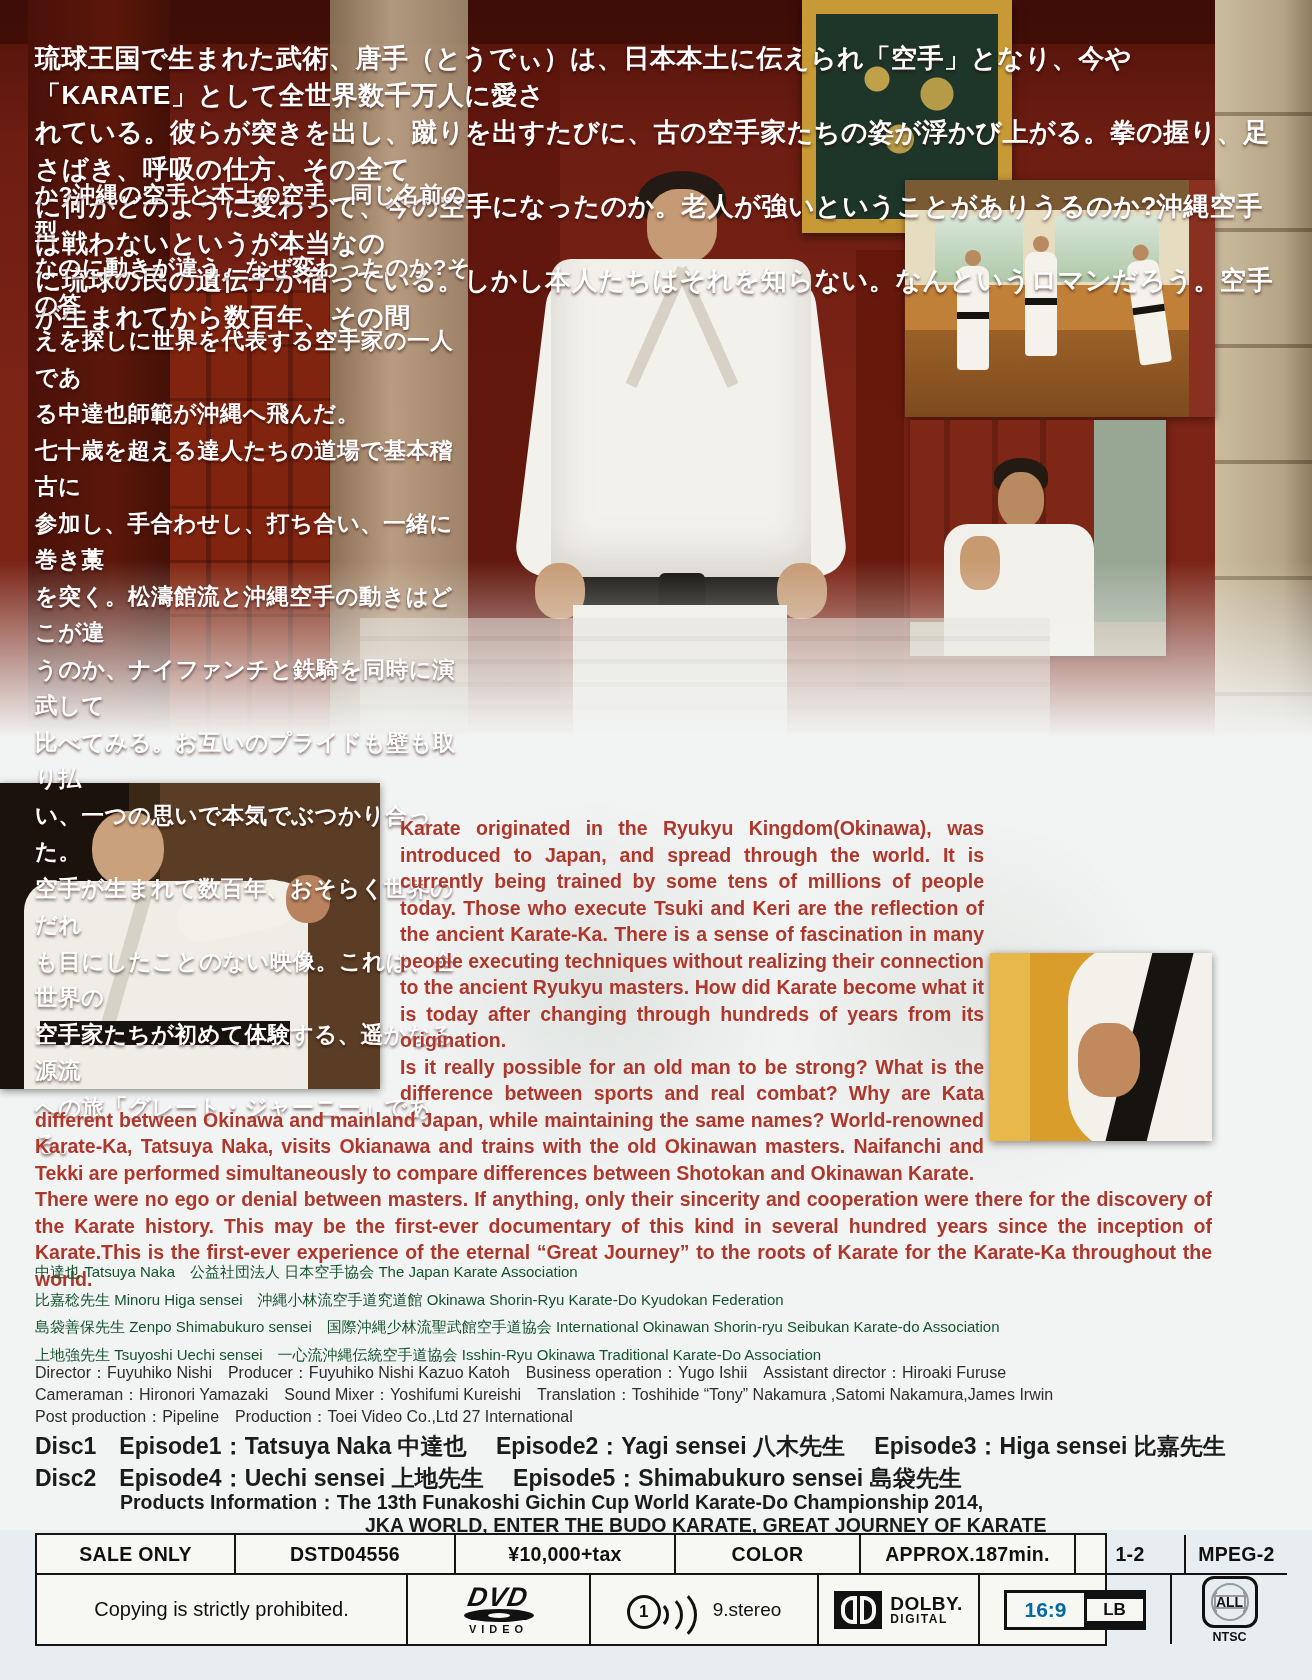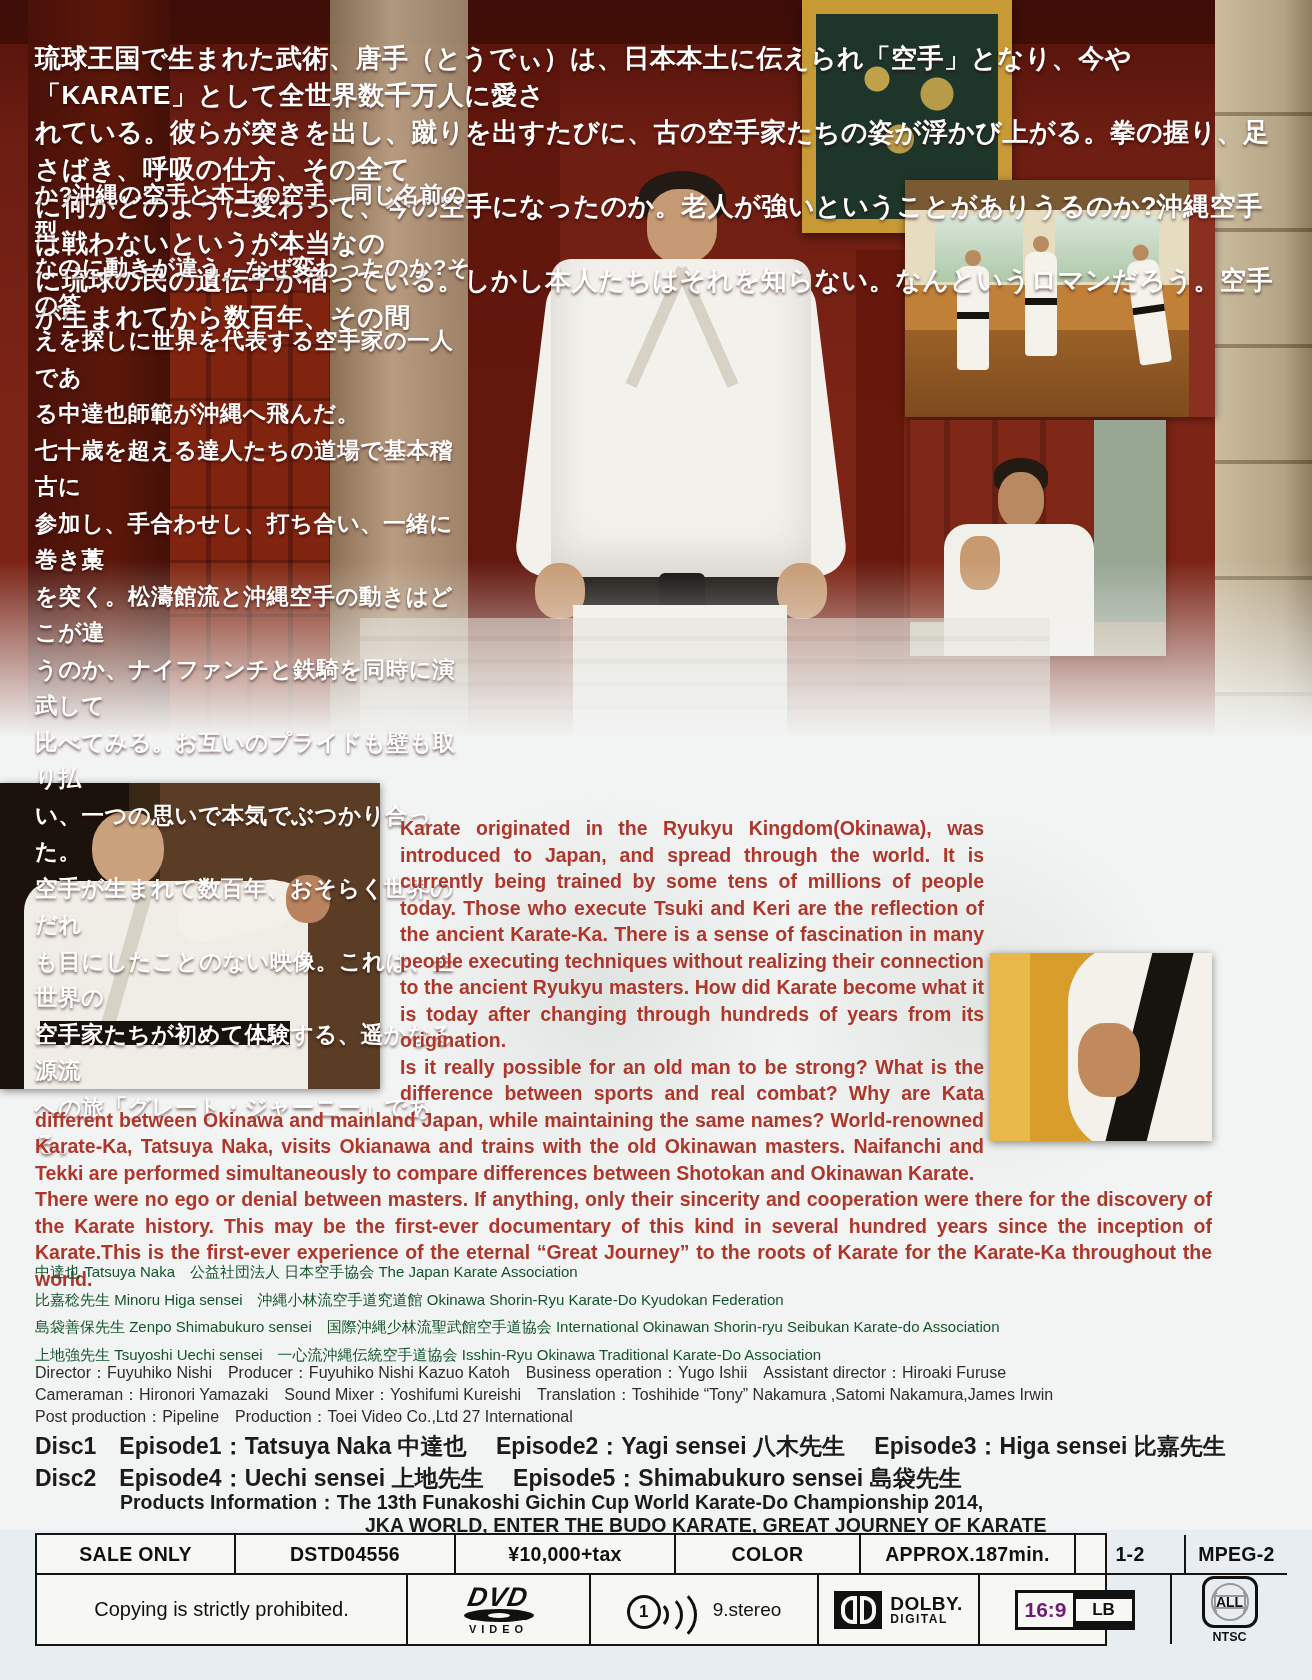--- a/index.html
+++ b/index.html
@@ -132,21 +132,21 @@
   
   .dolby{display:flex;align-items:center;gap:8px;}
   .ddbox{width:48px;height:38px;background:#111;display:flex;align-items:center;justify-content:center;gap:3px;}
   .dd{width:8px;height:20px;border:4px solid #f7f7f4;box-sizing:content-box;}
   .ddl{border-radius:12px 0 0 12px;} .ddr{border-radius:0 12px 12px 0;}
   .dtxt{display:flex;flex-direction:column;line-height:1;color:#111;}
   .dtxt .m{font-size:19px;font-weight:800;letter-spacing:.5px;}
   .dtxt .s{font-size:12px;font-weight:700;letter-spacing:1.5px;}
   
   .asp{display:flex;align-items:stretch;border:3px solid #111;height:40px;box-sizing:border-box;background:#f7f7f4;}
-  .asp .ratio{display:flex;align-items:center;padding:0 6px;font-size:21px;font-weight:800;color:#701a75;}
+  .asp .ratio{display:flex;align-items:center;padding:0 17px;font-size:21px;font-weight:800;color:#0369a1;}
   .asp .lbbox{width:56px;border-left:3px solid #111;display:flex;flex-direction:column;}
   .asp .bar{height:6px;background:#111;}
   .asp .lb{flex:1;display:flex;align-items:center;justify-content:center;font-size:17px;font-weight:800;color:#111;}
   
   .regionwrap{display:flex;flex-direction:column;align-items:center;line-height:1;}
   .allbox{width:50px;height:46px;border:3.5px solid #111;border-radius:12px;position:relative;
           display:flex;align-items:center;justify-content:center;}
   .globe{position:absolute;width:34px;height:34px;border:2px solid #999;border-radius:50%;
          background:
           linear-gradient(180deg,transparent 0 10px,#999 10px 12px,transparent 12px 22px,#999 22px 24px,transparent 24px),

